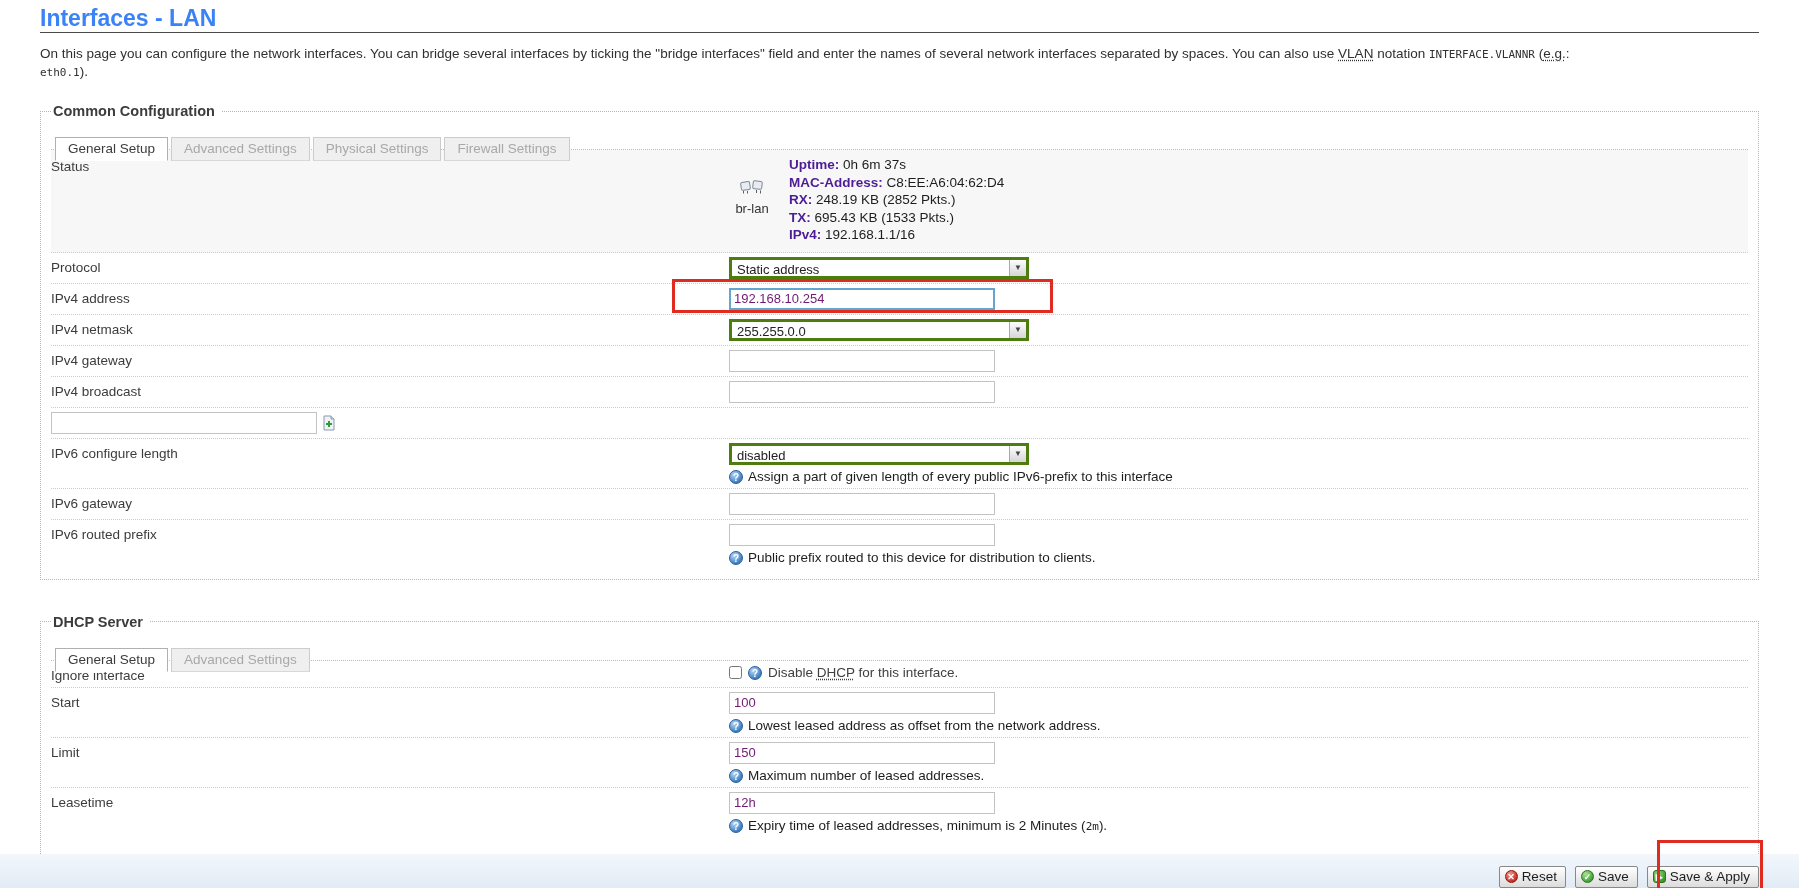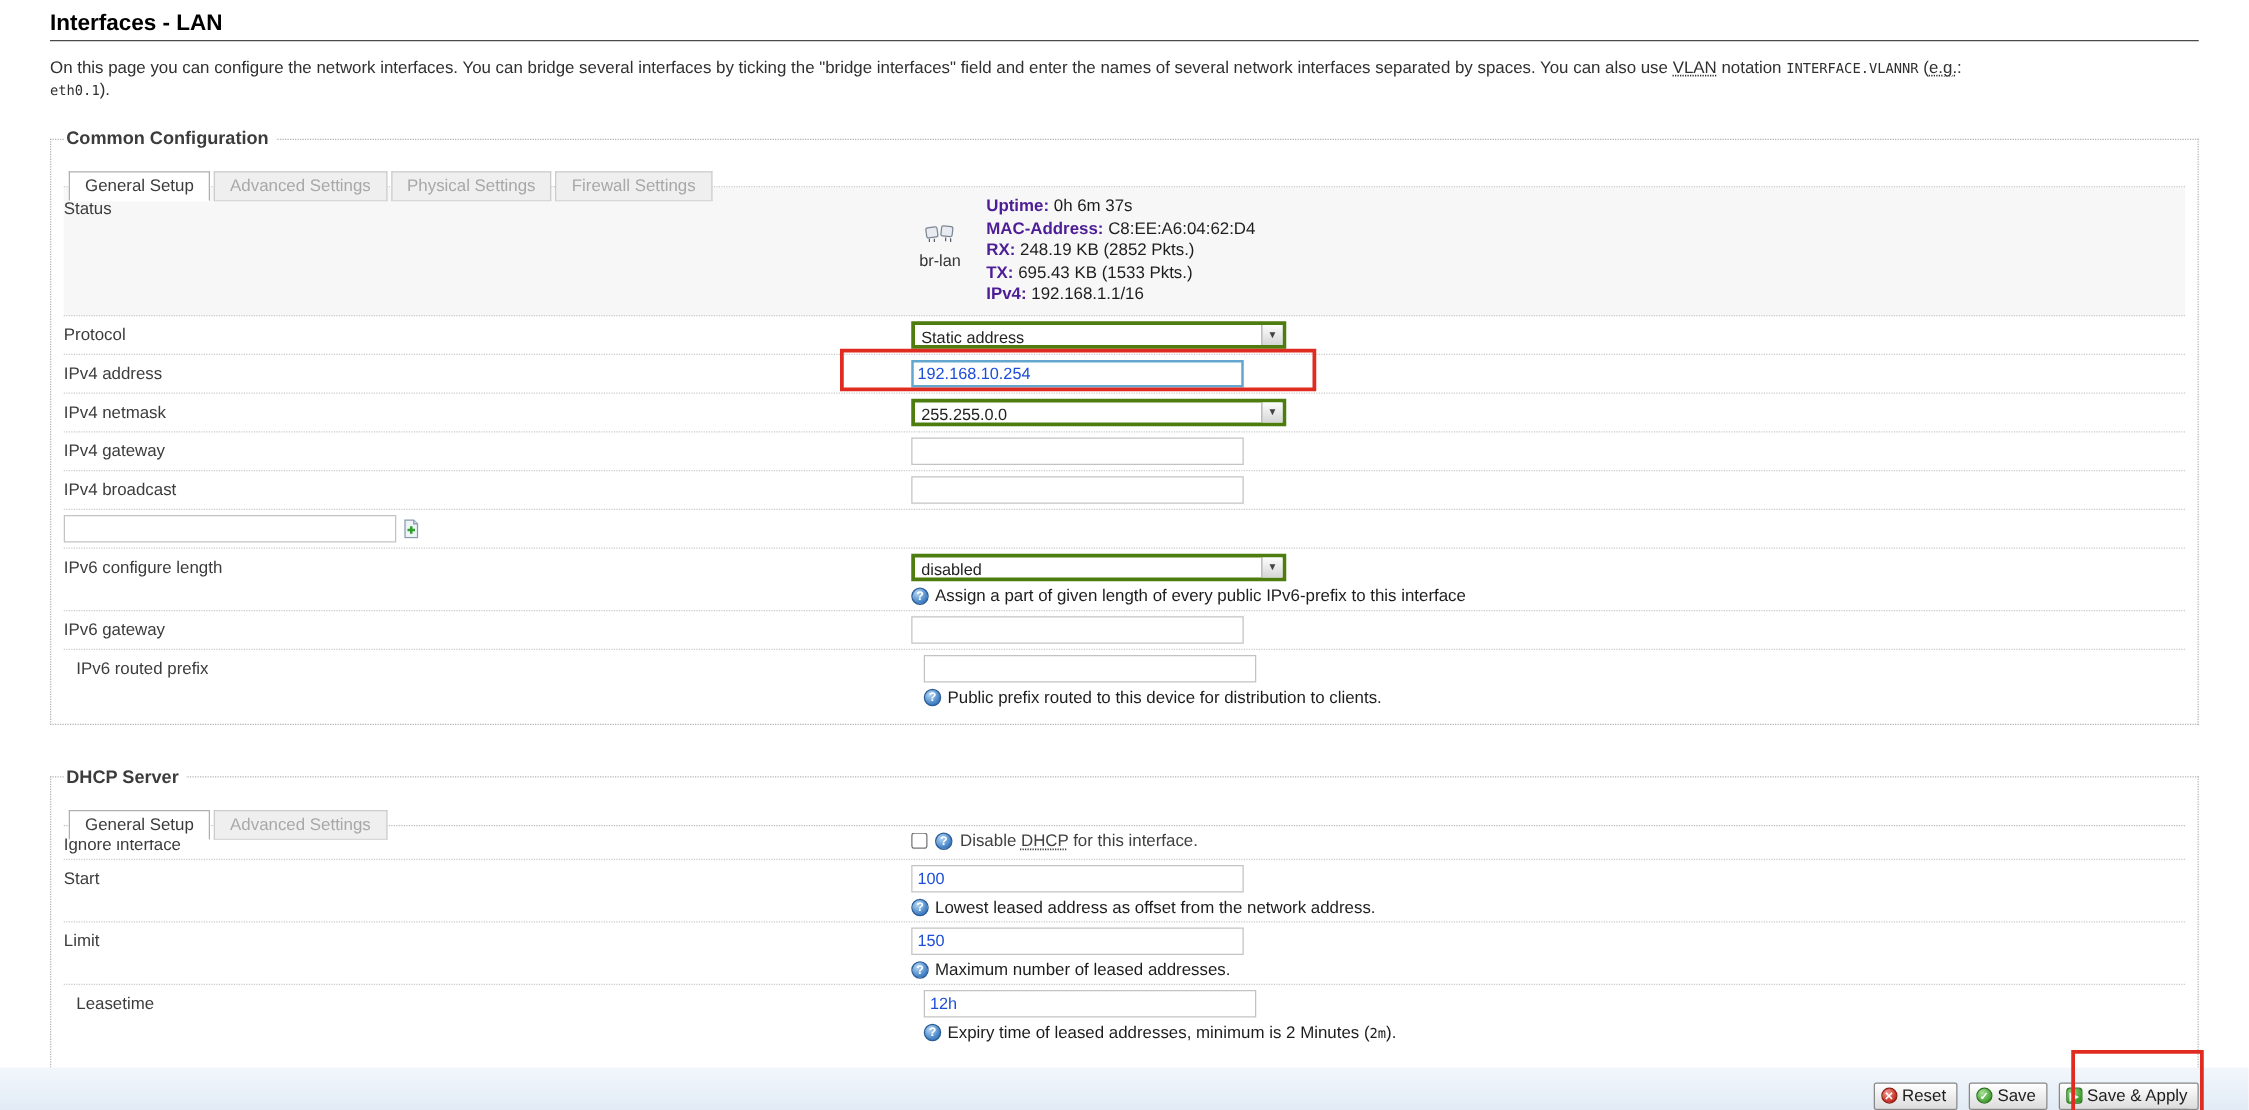--- a/index.html
+++ b/index.html
@@ -5,22 +5,22 @@
   * { box-sizing: border-box; margin: 0; padding: 0; }
   html,body { width:1799px; height:888px; }
   body {
     font-family: "Liberation Sans", sans-serif;
     color:#404040; background:#fff; position:relative; overflow:hidden;
     font-size:13.5px;
   }
   .page { position:relative; width:1799px; height:888px; padding:0 40px; }
 
   h2.page-title {
-    margin-top:8px; font-size:18px; line-height:20px; font-weight:bold;
-    color:#000000; padding-bottom:4px; border-bottom:1px solid #4a4a4a;
+    margin-top:8px; font-size:23px; line-height:20px; font-weight:bold;
+    color:#3b82f6; padding-bottom:4px; border-bottom:1px solid #4a4a4a;
   }
   p.desc { margin-top:12px; line-height:17px; color:#303030; }
   .abbr { text-decoration: underline dotted; text-underline-offset:2px; cursor:help; }
   .mono { font-family:"DejaVu Sans Mono", monospace; font-size:11px; }
 
   fieldset.cbi-section {
     border:1px dotted #b4b4b4; padding:4px 10px 10px 10px; margin-top:22px; background:#fff;
   }
   fieldset.cbi-section legend {
     font-weight:bold; font-size:14.5px; color:#3c3c3c; padding:0 6px 0 2px;
@@ -33,34 +33,34 @@
     font-size:13.5px; padding:3px 12px 4px 12px; position:relative; top:12px;
     border:1px solid #ccc; border-bottom:1px solid #d8d8d8;
     background:#efefef; color:#a8a8a8; cursor:pointer; white-space:nowrap;
   }
   .tab.active {
     background:#fff; color:#3c3c3c; border:1px solid #b0b0b0; border-bottom:1px solid #fff;
   }
 
   
   .row { display:flex; border-bottom:1px dotted #ccc; padding:4px 0; align-items:flex-start; }
-  .row:last-child { border-bottom:none;margin-left:10px; }
+  .row:last-child { border-bottom:none; }
   .row-label { width:678px; flex-shrink:0; padding-top:3px; color:#3c3c3c; }
   .row-field { flex:1; }
 
   .status-row { background:#f7f7f7; padding:6px 0 8px 0; }
   .status-field { display:flex; gap:14px; }
   .device-block { text-align:center; padding-top:22px; width:46px; }
   .device-name { font-size:13px; color:#333; margin-top:2px; }
   .status-lines div { line-height:17.5px; color:#1d1d1d; font-size:13.5px; }
   .status-lines b { color:#4c1d95; }
 
   input.text {
     width:266px; height:22px; border:1px solid #c3c3c3; font-size:13px;
-    padding:1px 4px; font-family:"Liberation Sans", sans-serif; color:#1d4ed8; background:#fff;
+    padding:1px 4px; font-family:"Liberation Sans", sans-serif; color:#701a75; background:#fff;
   }
   input.text.focused { border:2px solid #63a6d0; padding:0 3px; }
 
   .fakeselect {
     width:300px; height:22px; border:3px solid #4d7c0f; background:#fff;
     display:inline-flex; cursor:default;
   }
   .fakeselect .sel-text { flex:1; font-size:13px; padding:2px 5px; color:#222; overflow:hidden; white-space:nowrap; }
   .fakeselect .sel-btn {
     width:17px; border-left:1px solid #a9a9a9;

